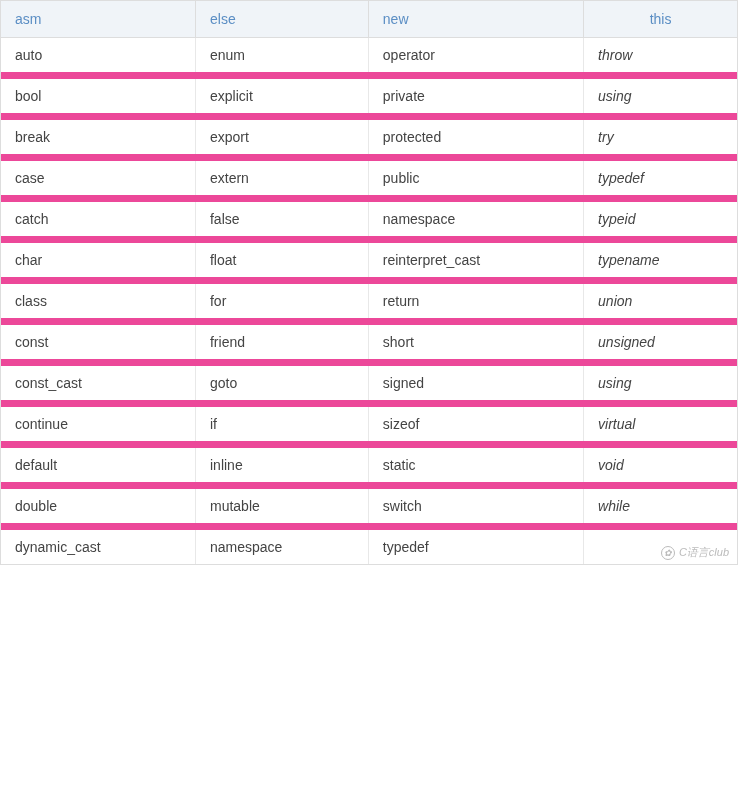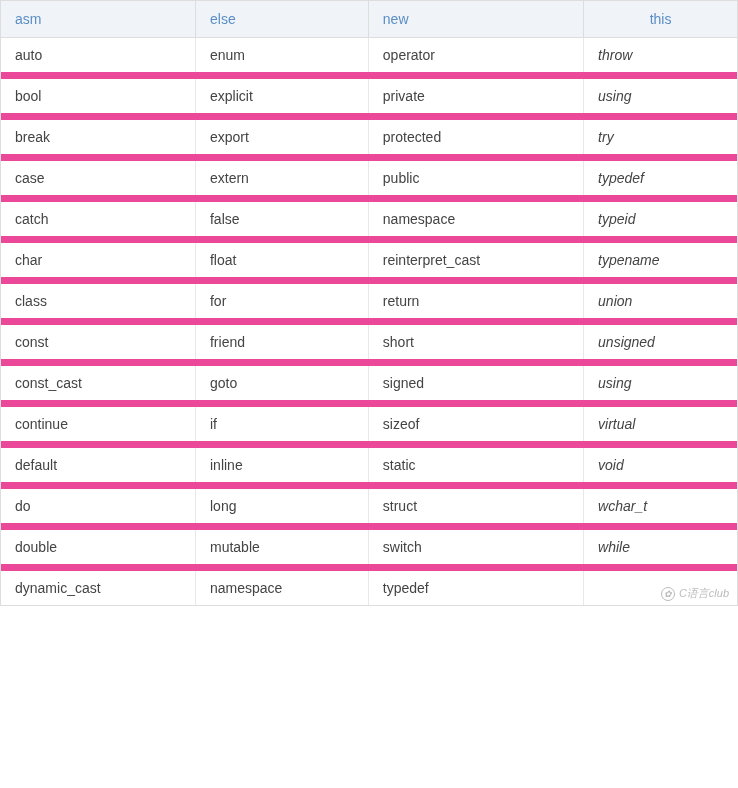--- a/index.html
+++ b/index.html
@@ -165,26 +165,20 @@
           <td>sizeof</td>
           <td>virtual</td>
         </tr>
         <tr>
           <td>default</td>
           <td>inline</td>
           <td>static</td>
           <td>void</td>
         </tr>
         <tr>
-          <td>do</td>
-          <td>long</td>
-          <td>struct</td>
-          <td>wchar_t</td>
-        </tr>
-        <tr>
           <td>double</td>
           <td>mutable</td>
           <td>switch</td>
           <td>while</td>
         </tr>
         <tr>
           <td>dynamic_cast</td>
           <td>namespace</td>
           <td>typedef</td>
           <td class="watermark-cell" style="position: relative; min-height: 38px;">

